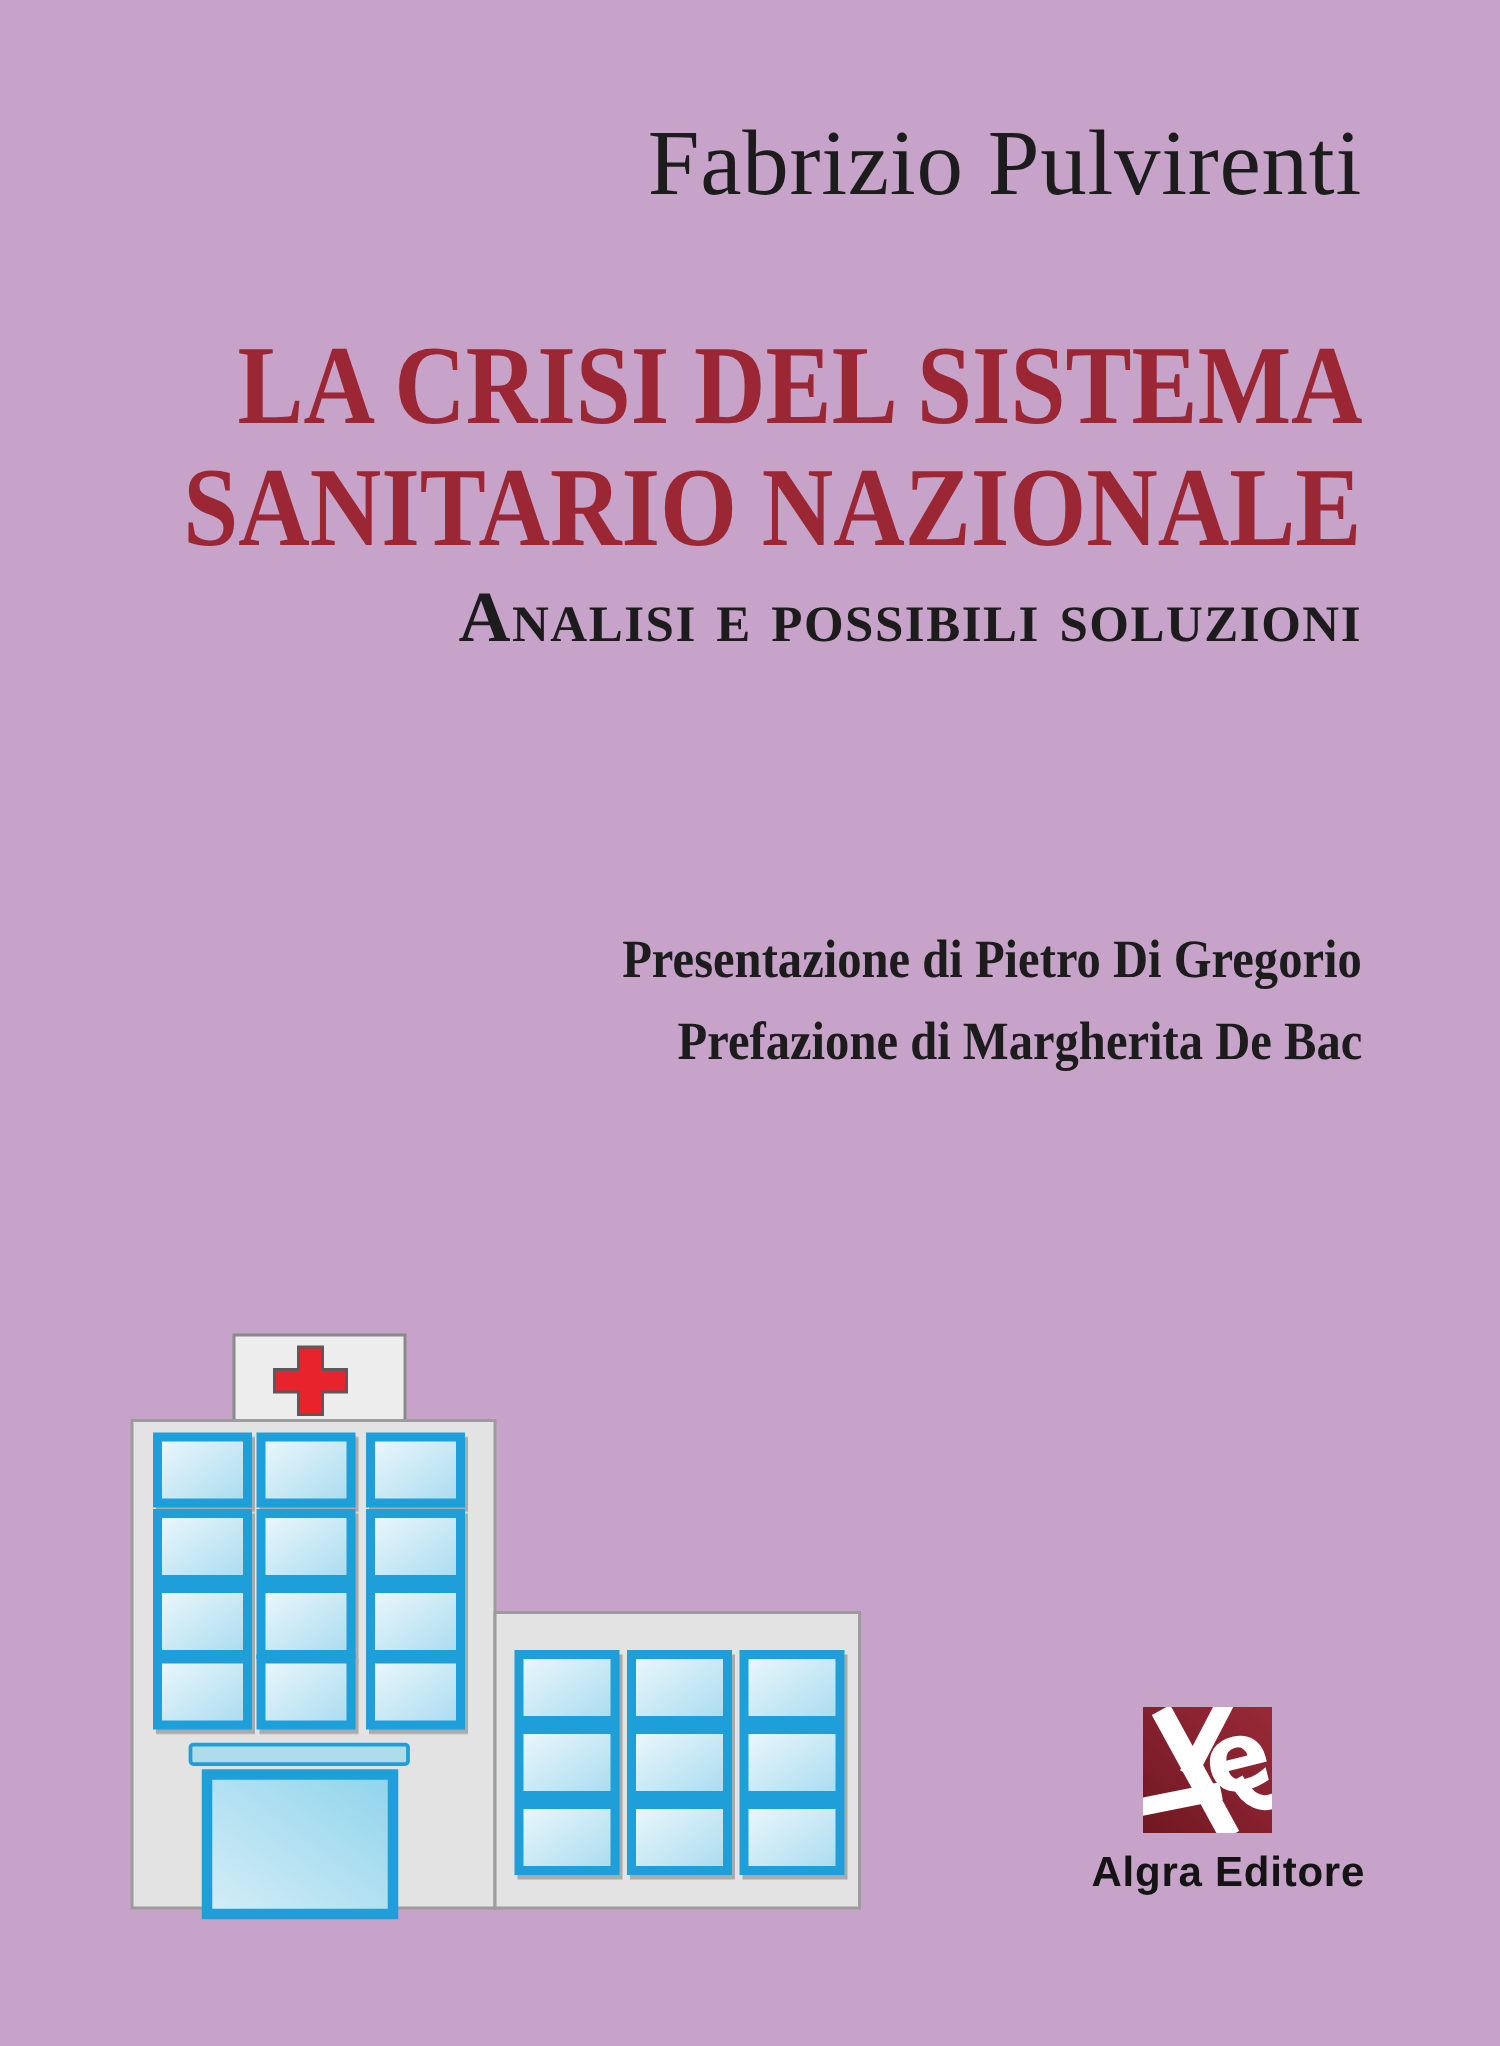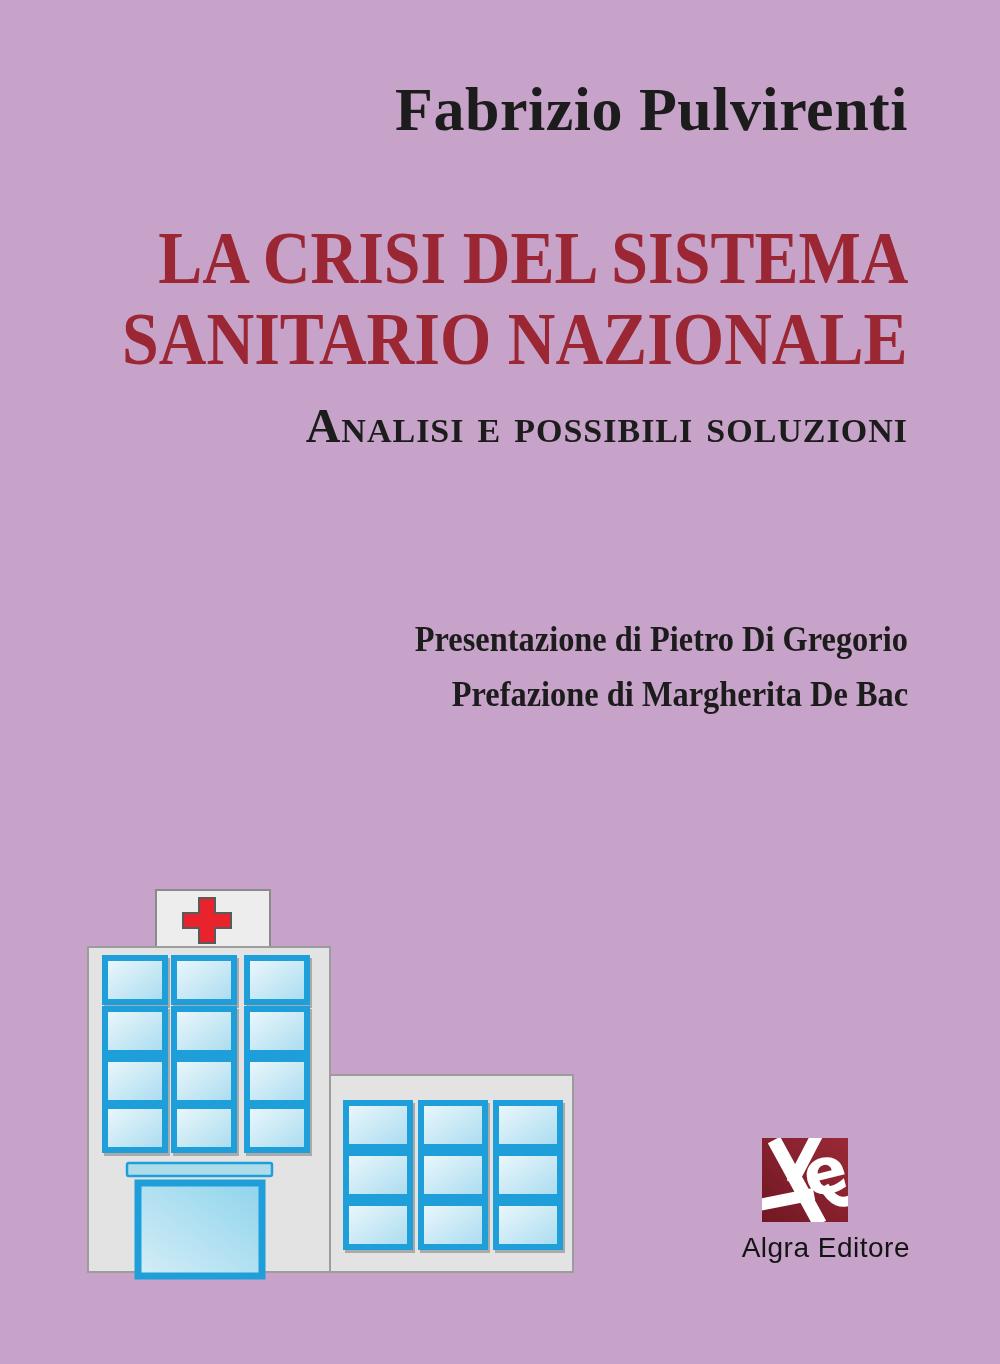--- a/index.html
+++ b/index.html
@@ -2,45 +2,45 @@
 <html style="--bg: #C7A3C9; --title-red: #9B2734; --cross-red: #E8232B; --window-blue: #1E9FD9;"><head>
 <meta charset="utf-8">
 <style>
   html,body{margin:0;padding:0;}
   body{width:1000px;height:1364px;overflow:hidden;
        font-family:"Liberation Serif", serif;}
   #cover{position:absolute;inset:0;width:1000px;height:1364px;
          background:var(--bg,#C7A3C9);}
   .txt{position:absolute;right:92px;white-space:nowrap;line-height:1;
        transform-origin:100% 50%;color:#1c1c1c;}
-  #author{top:78px;font-size:62px;font-weight:bold;letter-spacing:.5px;}
+  #author{top:78px;font-size:62px;font-weight:normal;letter-spacing:.5px;}
   .title-line{font-size:75px;font-weight:bold;color:var(--title-red,#9B2734);
               transform:scaleX(.88);}
   #title1{top:220px;}
   #title2{top:301px;}
   .sub-line{font-size:48px;font-weight:bold;font-variant:small-caps;
             letter-spacing:1px;}
-  #sub1{top:402px;text-align:center;}
+  #sub1{top:388px;text-align:center;}
   #sub2{top:462px;}
   .credit-line{font-size:36px;font-weight:bold;transform:scaleX(.9);}
   #credit1{top:621px;}
   #credit2{top:676px;}
   #hospital-svg{position:absolute;left:80px;top:880px;width:505px;height:400px;}
   .bldg{fill:#E3E3E3;stroke:#9C9C9C;stroke-width:2;}
   .sign{fill:#EDEDED;stroke:#8A8A8A;stroke-width:2;}
   .win-outer{fill:#9A9A9A;}
   .win{fill:url(#winGrad);stroke:var(--window-blue,#1E9FD9);stroke-width:6;}
   .win-group{filter:drop-shadow(2px 3px 0 rgba(100,100,100,.45));}
   #door{fill:url(#doorGrad);stroke:var(--window-blue,#1E9FD9);stroke-width:7;}
   #awning{fill:#AFDCEA;stroke:var(--window-blue,#1E9FD9);stroke-width:2.5;}
   #red-cross{fill:var(--cross-red,#E8232B);stroke:#5a5a5a;stroke-width:2;}
   #publisher{position:absolute;right:90px;bottom:96px;width:240px;height:130px;}
   #logo-mark{position:absolute;right:62px;top:0;width:86px;height:84px;}
   #publisher-name{position:absolute;right:0;top:94px;white-space:nowrap;
-      font-family:"Liberation Sans", sans-serif;font-weight:normal;
+      font-family:"Liberation Sans", sans-serif;font-weight:bold;
       font-size:28px;color:#141414;letter-spacing:.5px;}
 </style>
 </head>
 <body>
 
 <div id="cover">
 
   <div id="author" class="txt">Fabrizio Pulvirenti</div>
 
   <div id="title1" class="txt title-line">LA CRISI DEL SISTEMA</div>

